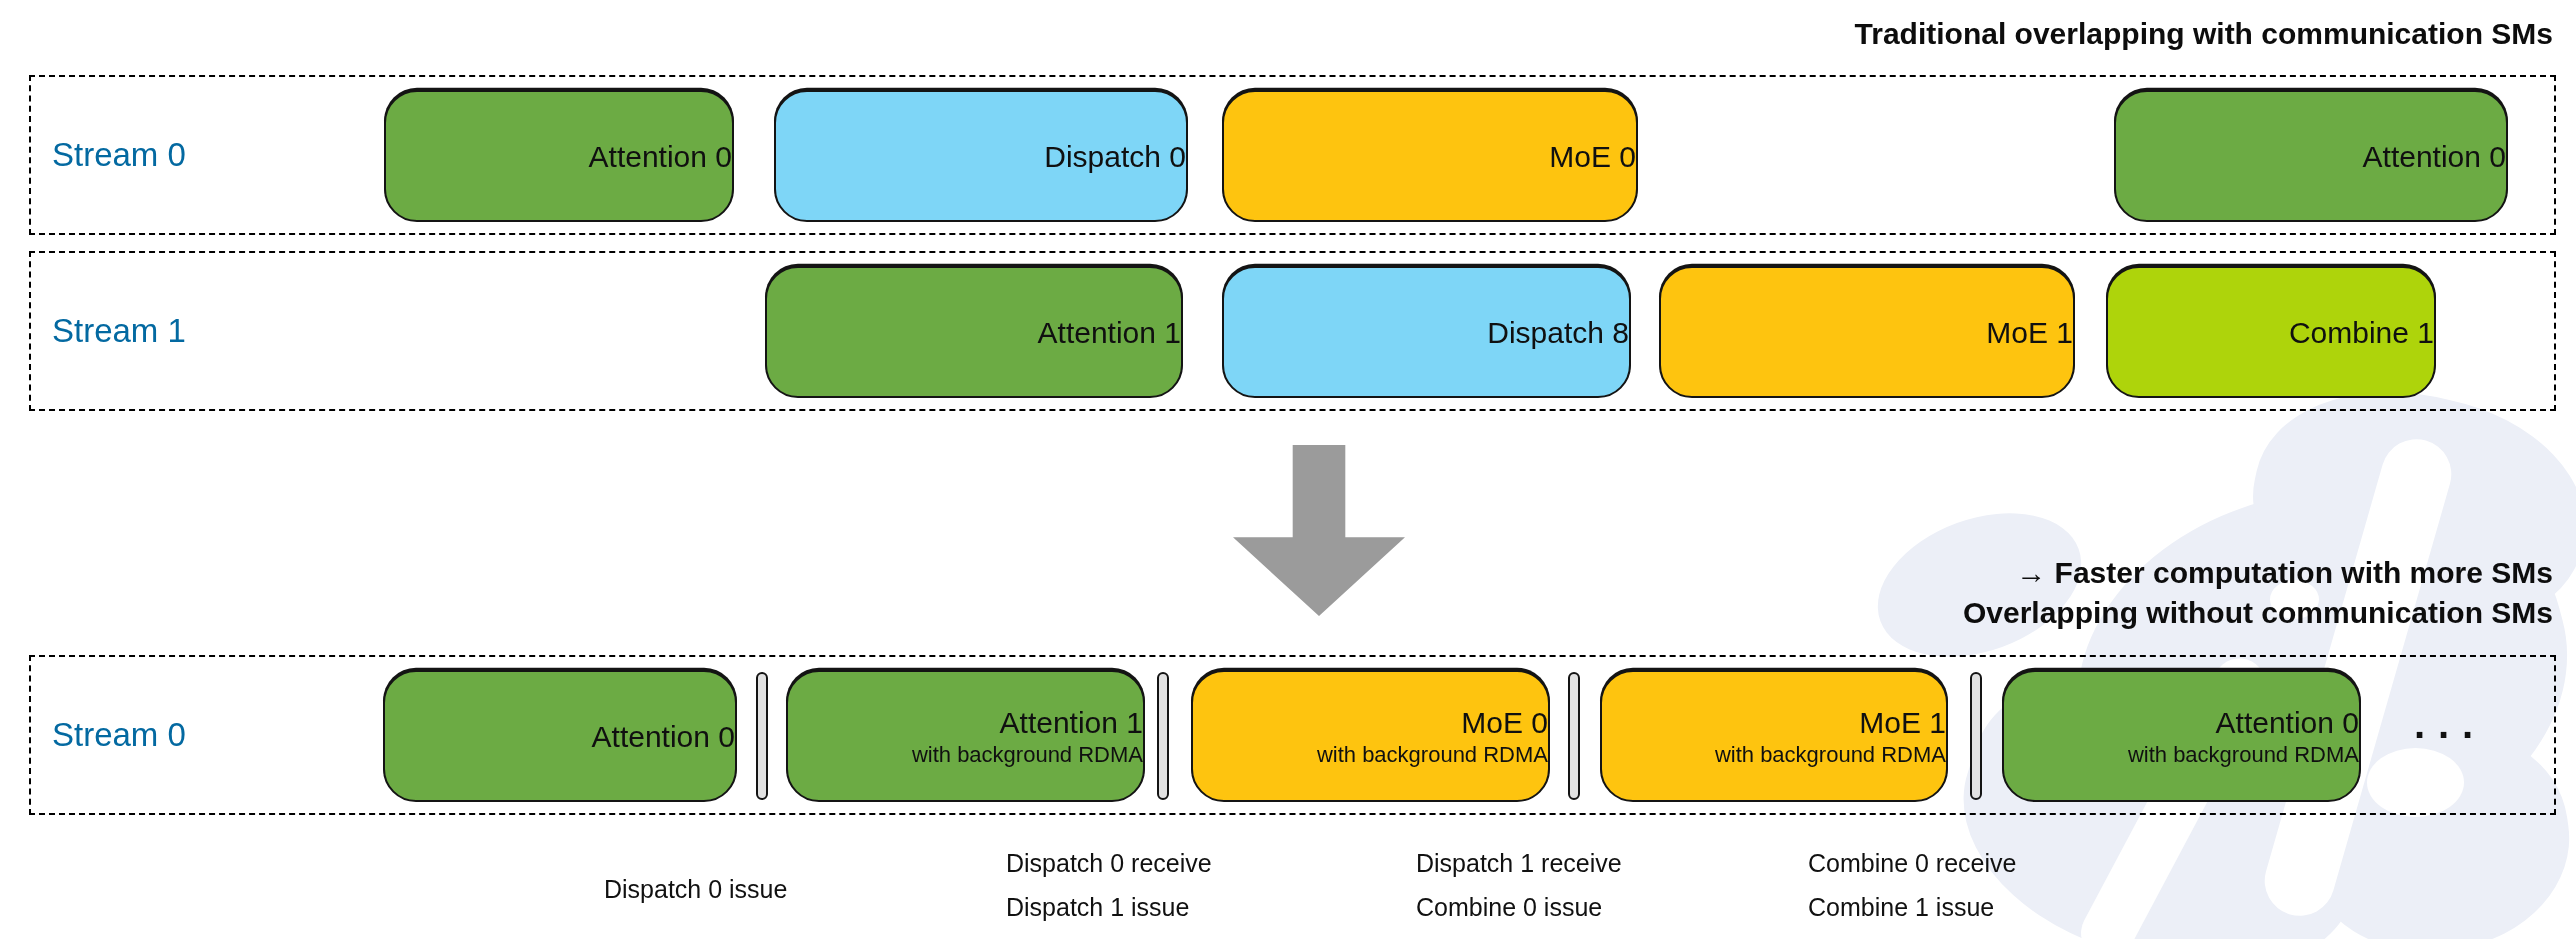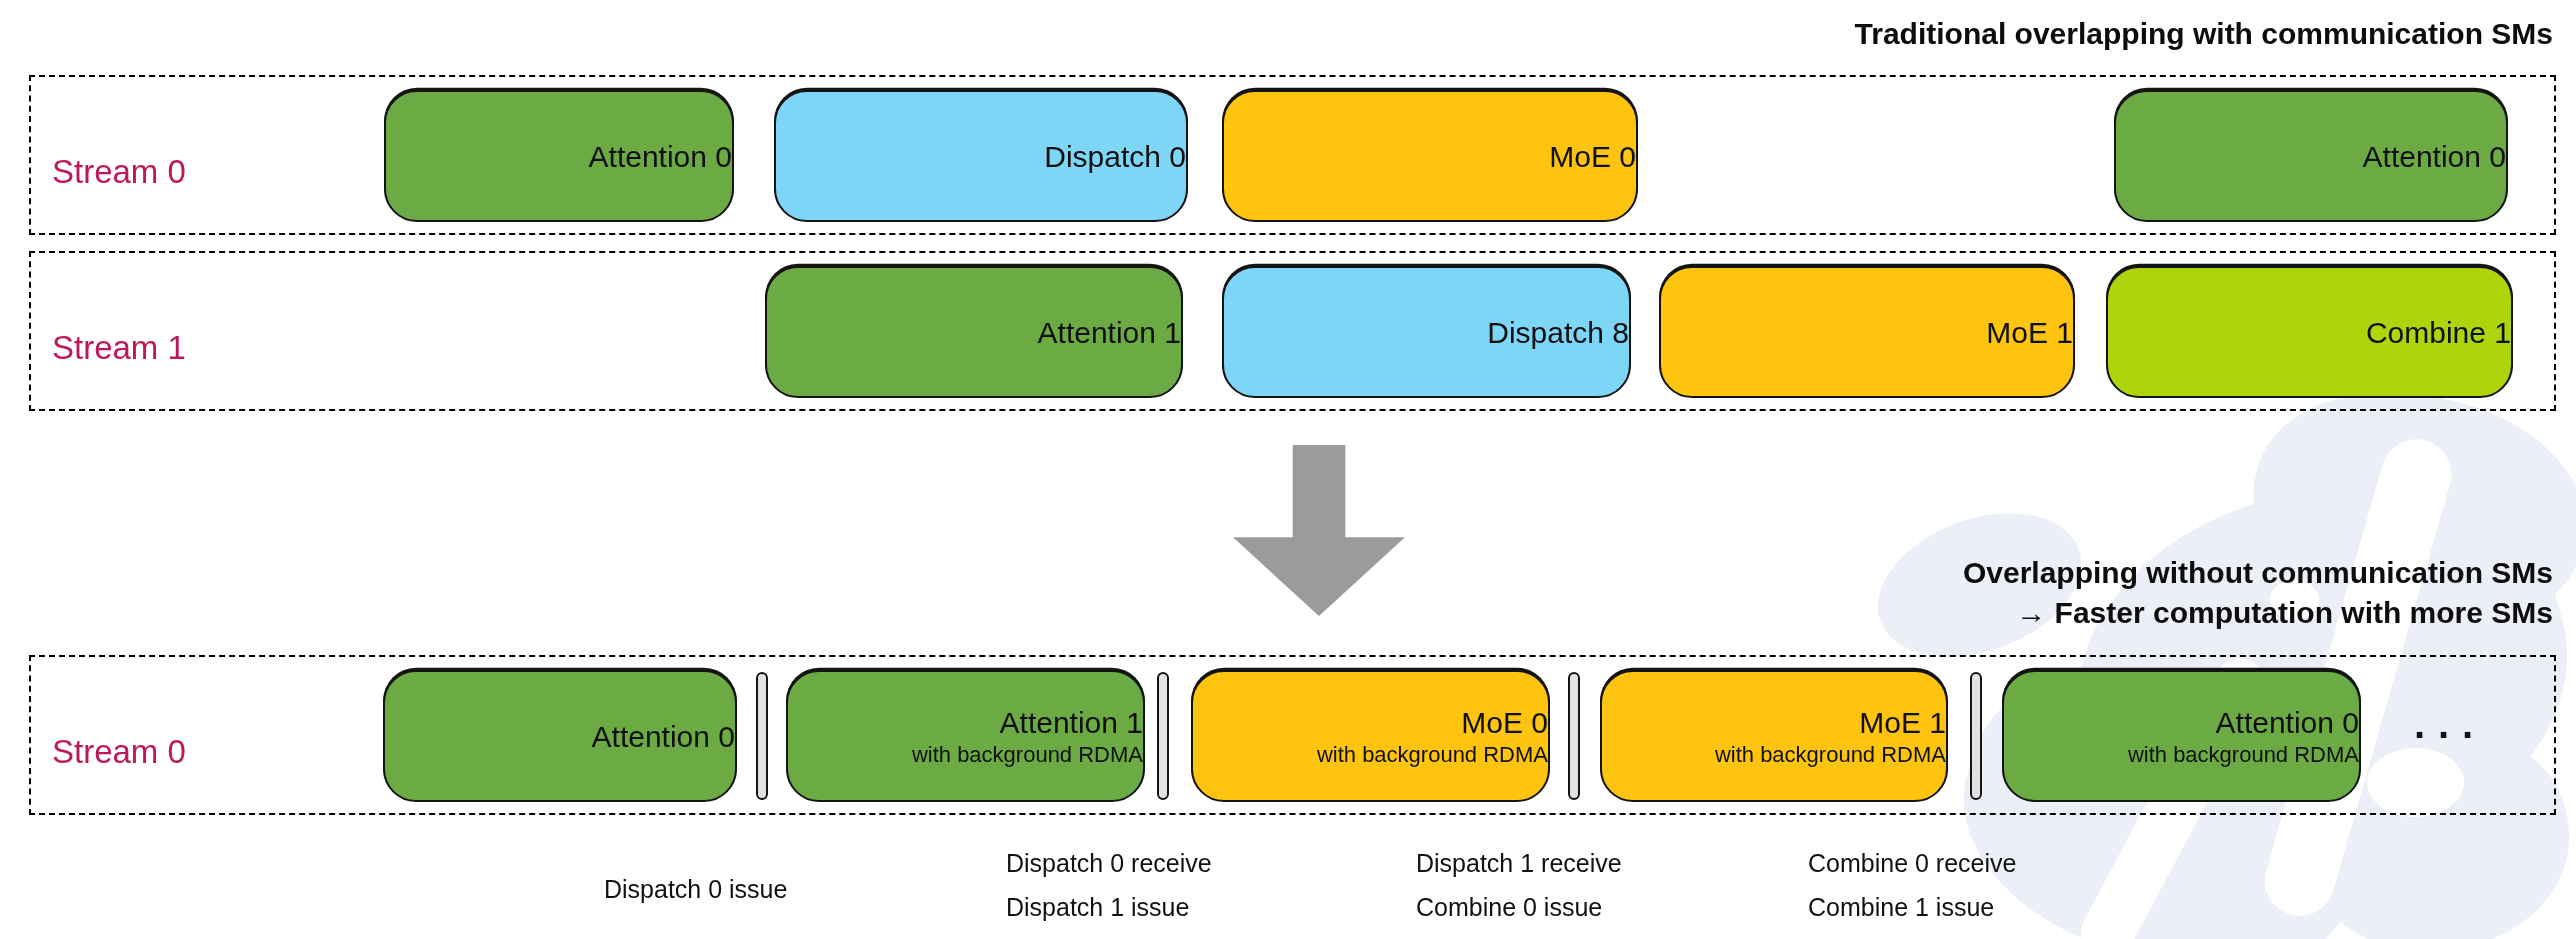--- a/index.html
+++ b/index.html
@@ -12,22 +12,22 @@
   .wm-blob{position:absolute;background:var(--watermark);}
   .wm-white{position:absolute;background:#ffffff;}
   
   .caption{position:absolute;right:23px;z-index:2;font-weight:bold;font-size:30px;line-height:40px;
            color:#0d0d0d;text-align:right;}
   .caption.top{top:14px;}
   .caption.bottom{top:553px;}
   
   .stream-box{position:absolute;left:29px;width:2527px;height:160px;border:2.6px dashed #000;
               box-sizing:border-box;z-index:1;}
-  .stream-label{position:absolute;left:21px;top:17px;height:100%;display:flex;align-items:center;
-                font-size:33px;color:#be185d;}
+  .stream-label{position:absolute;left:21px;top:0;height:100%;display:flex;align-items:center;
+                font-size:33px;color:#0369a1;}
   .blk{position:absolute;top:13px;height:132px;box-sizing:border-box;
        border:2.6px solid #141414;border-radius:33px;box-shadow:0 -2.2px 0 #141414;
        display:flex;flex-direction:column;align-items:flex-end;justify-content:center;gap:4.4px;}
   .blk .main{font-size:30px;line-height:1.1;color:#101010;}
   .blk .sub{font-size:22px;line-height:1;color:#101010;}
   .blk.attention{background:var(--attention);}
   .blk.dispatch{background:var(--dispatch);padding-left:48px;}
   .blk.moe{background:var(--moe);}
   .blk.combine{background:var(--combine);}
   .sep{position:absolute;top:15px;height:128px;width:12.3px;box-sizing:border-box;
@@ -80,30 +80,30 @@
     <div class="stream-label">Stream 1</div>
     <div class="blk attention" style="left:734px;width:418px;">
       <span class="main">Attention 1</span>
     </div>
     <div class="blk dispatch" style="left:1191px;width:409px;">
       <span class="main">Dispatch 8</span>
     </div>
     <div class="blk moe" style="left:1628px;width:416px;">
       <span class="main">MoE 1</span>
     </div>
-    <div class="blk combine" style="left:2075px;width:407px;">
+    <div class="blk combine" style="left:2075px;width:330px;">
       <span class="main">Combine 1</span>
     </div>
   </div>
 
   <div class="arrow"></div>
 
   <div class="caption bottom">
+    <div>→ Faster computation with more SMs</div>
     <div>Overlapping without communication SMs</div>
-    <div>→ Faster computation with more SMs</div>
   </div>
 
   <div class="stream-box" style="top:655px;">
     <div class="stream-label">Stream 0</div>
     <div class="blk attention" style="left:352px;width:354px;">
       <span class="main">Attention 0</span>
     </div>
     <div class="sep" style="left:725px;"></div>
     <div class="blk attention" style="left:755px;width:359px;">
       <span class="main">Attention 1</span>

